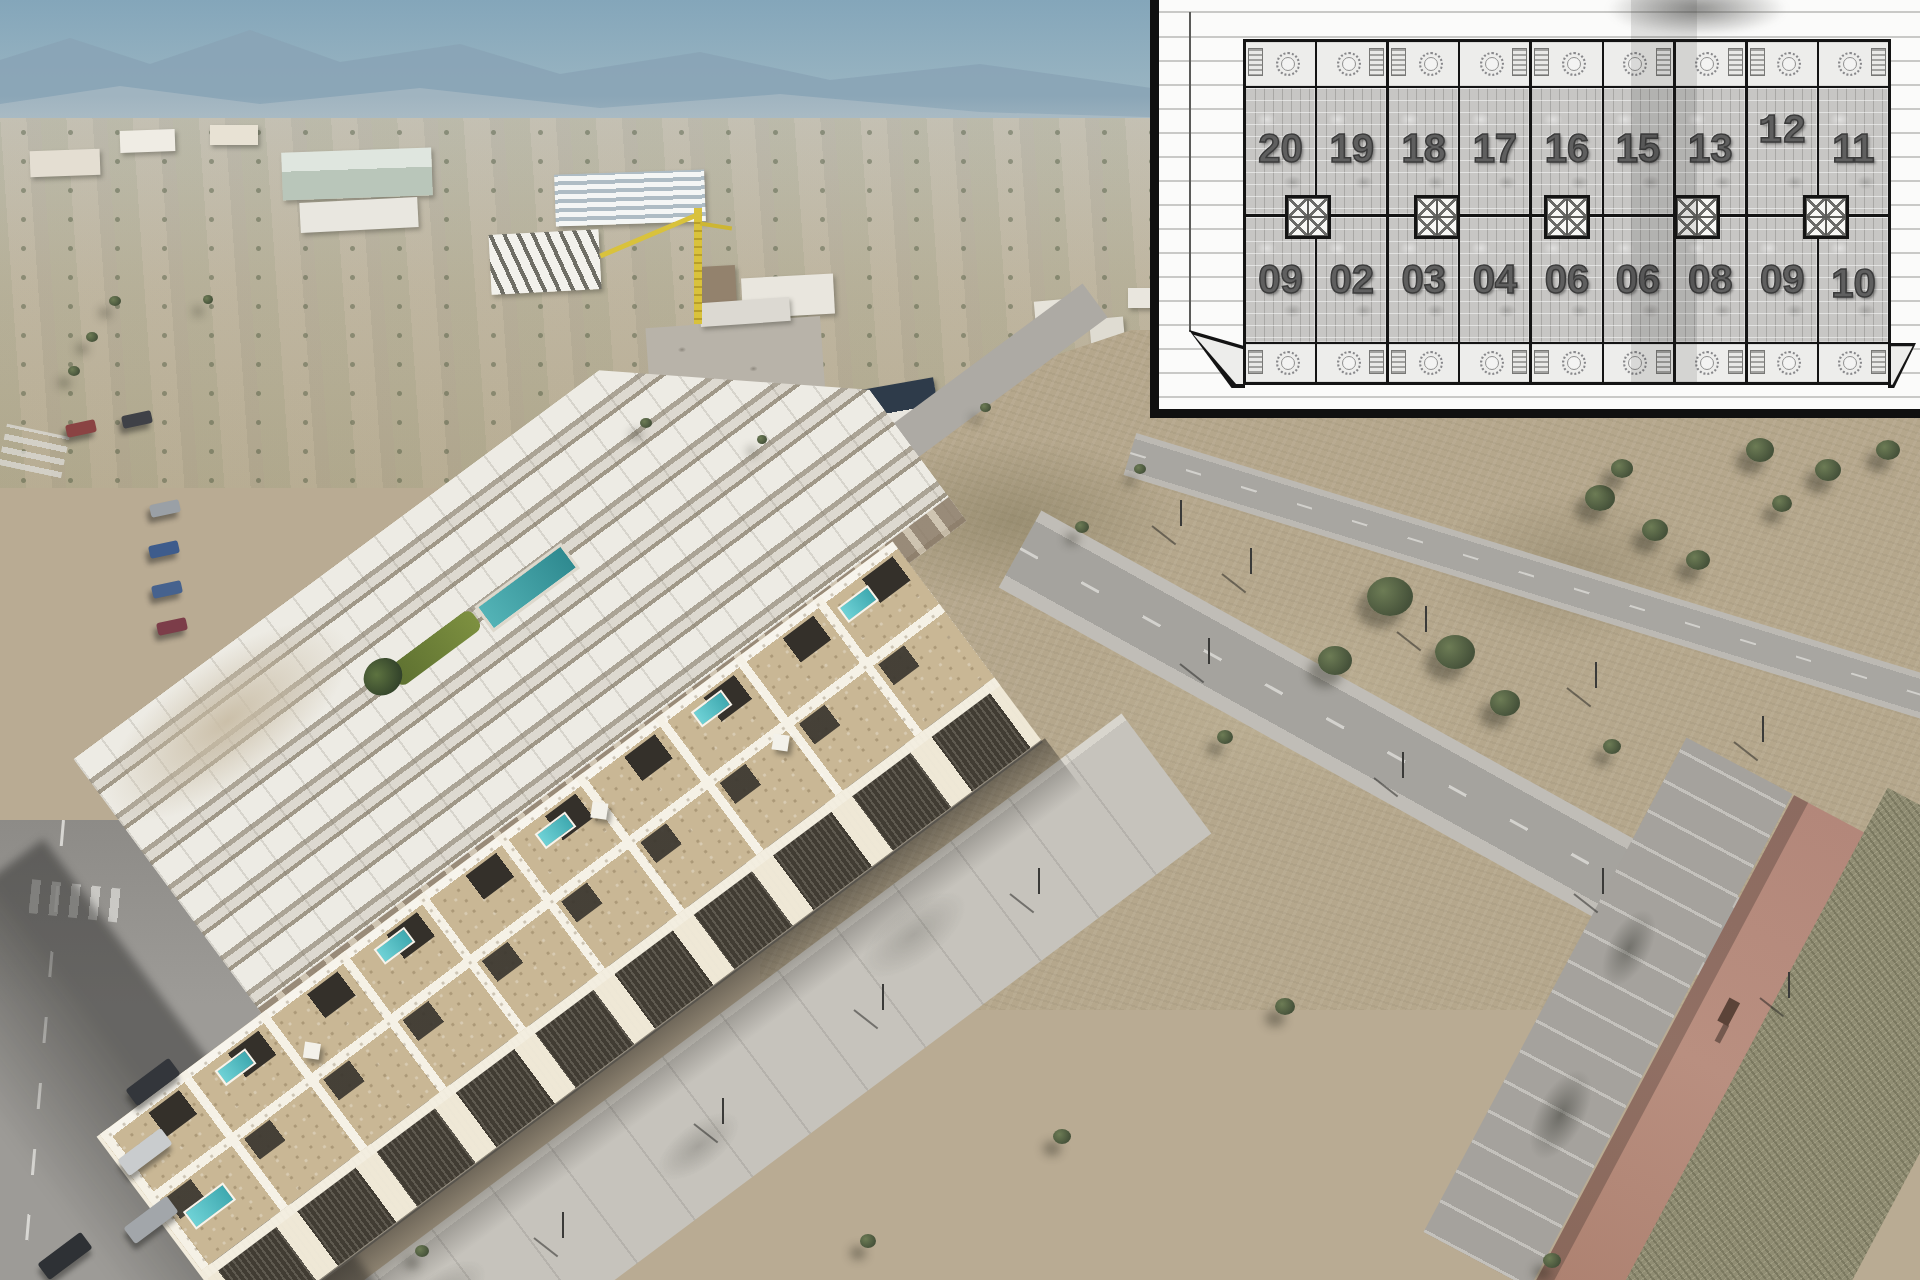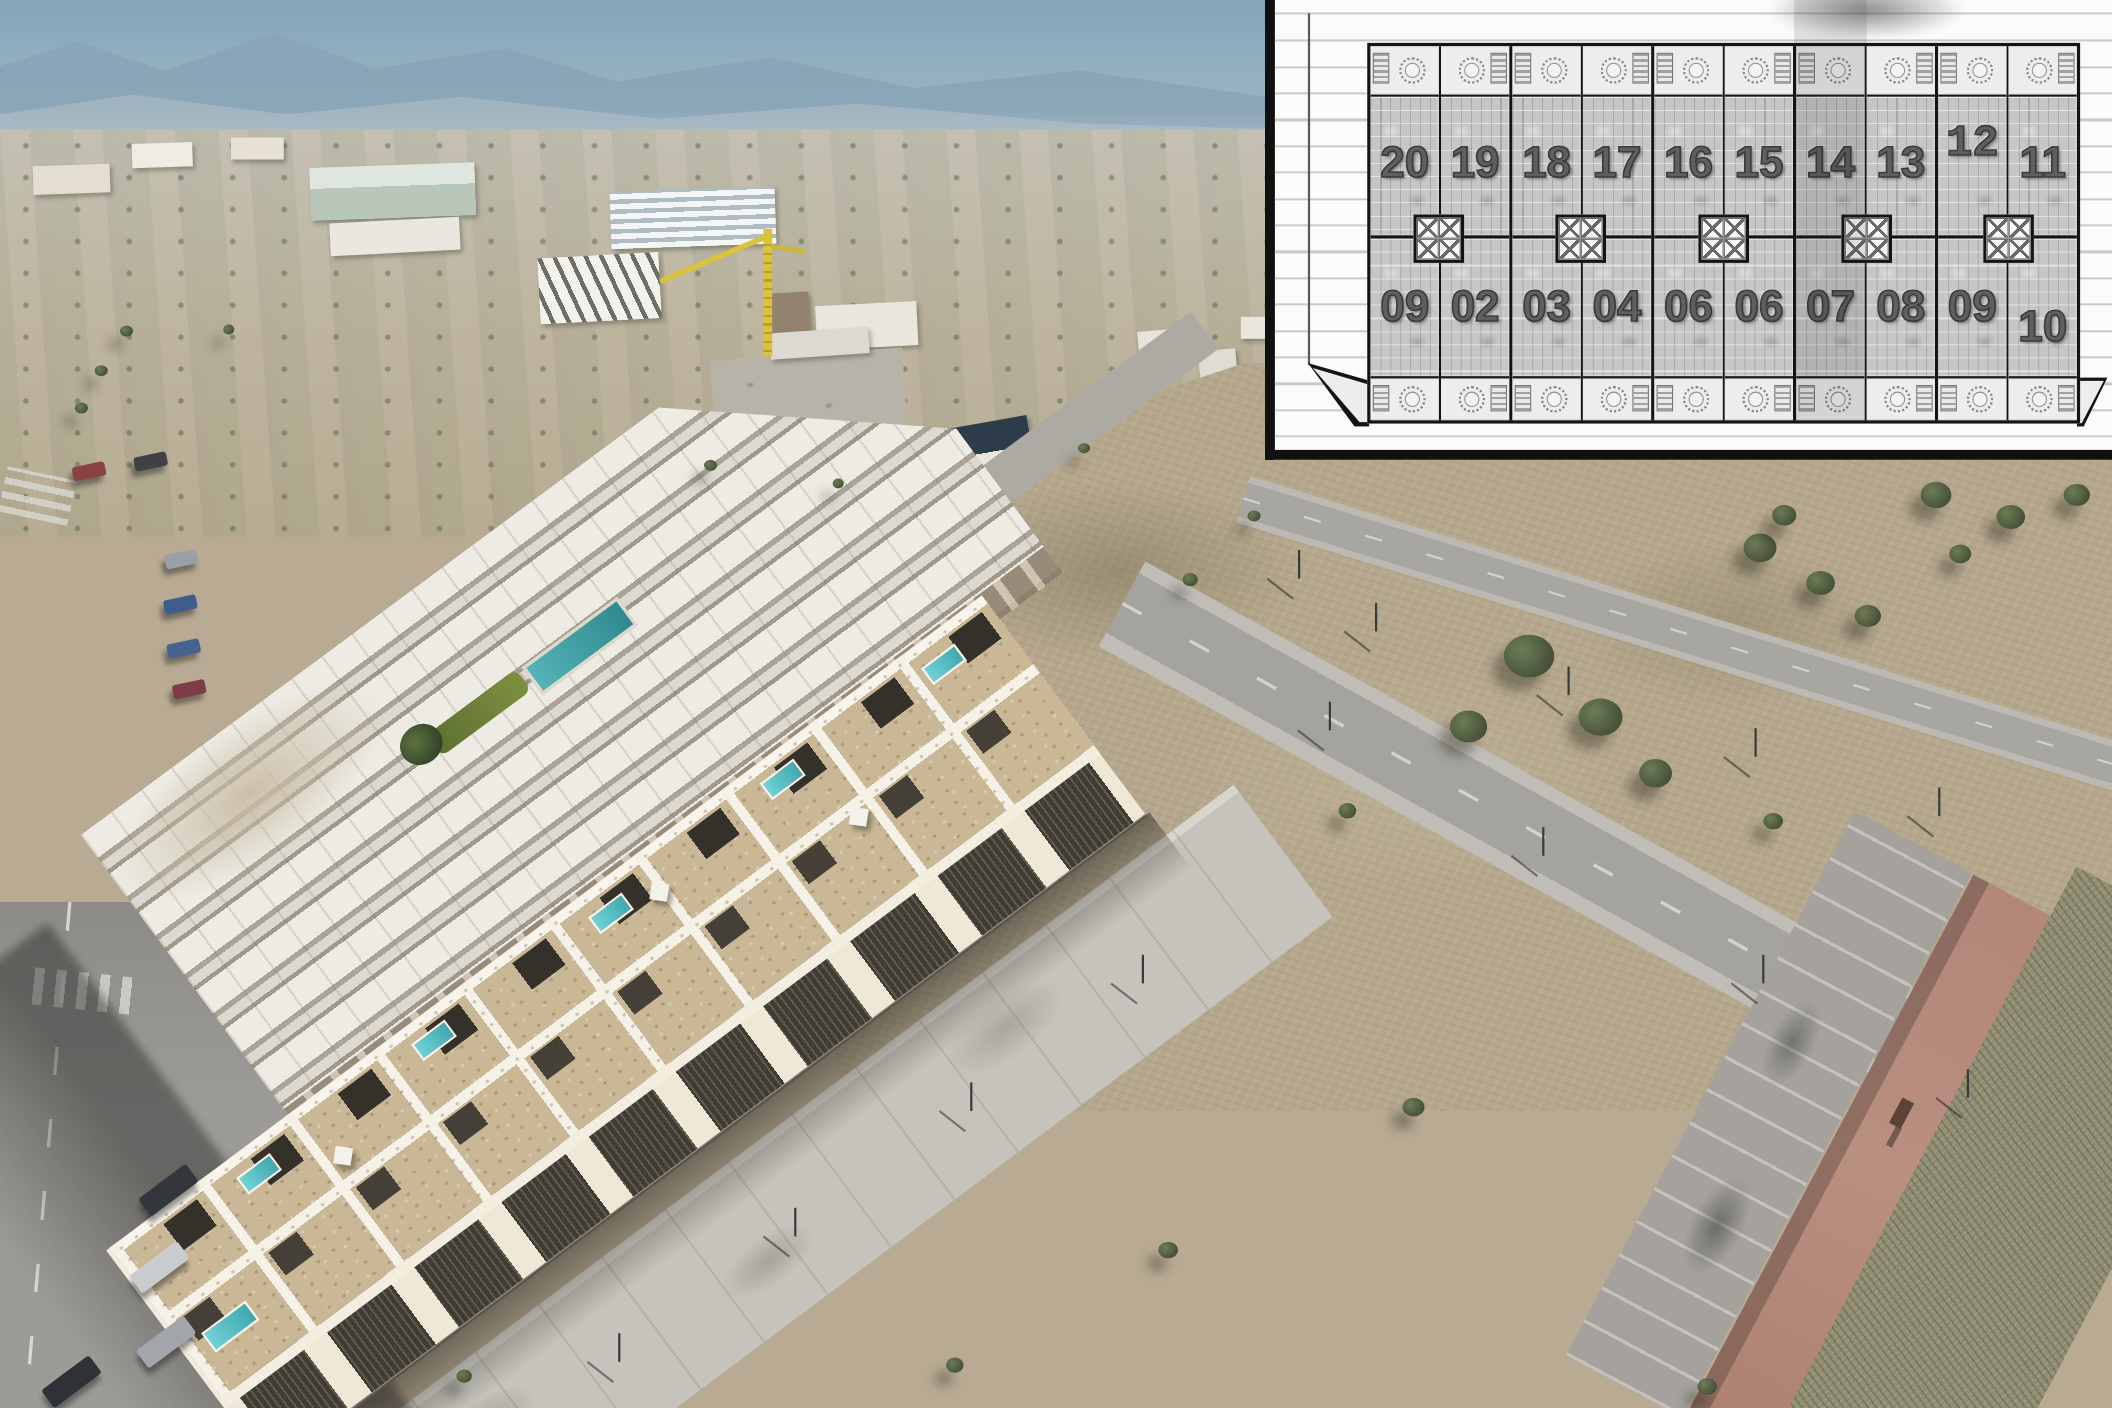--- a/index.html
+++ b/index.html
@@ -435,78 +435,62 @@
             <div class="unum" style="top: 40px;">15</div>
           </div>
           <div class="cl">
             <div class="unum" style="top: 42px;">06</div>
           </div>
           <div class="cb">
             <div class="str" style="height: 22px; top: 6px; right: 2px;"></div>
             <div class="tbl" style="top: 7px; left: calc(50% - 15px);"></div>
           </div>
         </div>
+        <div class="colu pair-end">
+          <div class="ct">
+            <div class="str" style="height: 26px; top: 6px; right: 2px;"></div>
+            <div class="tbl" style="top: 10px; left: calc(50% - 15px);"></div>
+          </div>
+          <div class="cu">
+            <div class="unum" style="top: 40px;">13</div>
+          </div>
+          <div class="cl">
+            <div class="unum" style="top: 42px;">08</div>
+          </div>
+          <div class="cb">
+            <div class="str" style="height: 22px; top: 6px; right: 2px;"></div>
+            <div class="tbl" style="top: 7px; left: calc(50% - 15px);"></div>
+          </div>
+        </div>
         <div class="colu">
           <div class="ct">
             <div class="str" style="height: 26px; top: 6px; left: 2px;"></div>
             <div class="tbl" style="top: 10px; left: calc(50% - 5px);"></div>
           </div>
           <div class="cu">
-            <div class="unum" style="top: 40px;">14</div>
-          </div>
-          <div class="cl">
-            <div class="unum" style="top: 42px;">07</div>
+            <div class="unum" style="top: 24px; font-family: Liberation Mono, monospace;">12</div>
+          </div>
+          <div class="cl">
+            <div class="unum" style="top: 42px;">09</div>
           </div>
           <div class="cb">
             <div class="str" style="height: 22px; top: 6px; left: 2px;"></div>
             <div class="tbl" style="top: 7px; left: calc(50% - 5px);"></div>
           </div>
         </div>
-        <div class="colu pair-end">
+        <div class="colu">
           <div class="ct">
             <div class="str" style="height: 26px; top: 6px; right: 2px;"></div>
             <div class="tbl" style="top: 10px; left: calc(50% - 15px);"></div>
           </div>
           <div class="cu">
-            <div class="unum" style="top: 40px;">13</div>
-          </div>
-          <div class="cl">
-            <div class="unum" style="top: 42px;">08</div>
-          </div>
-          <div class="cb">
-            <div class="str" style="height: 22px; top: 6px; right: 2px;"></div>
-            <div class="tbl" style="top: 7px; left: calc(50% - 15px);"></div>
-          </div>
-        </div>
-        <div class="colu">
-          <div class="ct">
-            <div class="str" style="height: 26px; top: 6px; left: 2px;"></div>
-            <div class="tbl" style="top: 10px; left: calc(50% - 5px);"></div>
-          </div>
-          <div class="cu">
-            <div class="unum" style="top: 24px; font-family: Liberation Mono, monospace;">12</div>
-          </div>
-          <div class="cl">
-            <div class="unum" style="top: 42px;">09</div>
-          </div>
-          <div class="cb">
-            <div class="str" style="height: 22px; top: 6px; left: 2px;"></div>
-            <div class="tbl" style="top: 7px; left: calc(50% - 5px);"></div>
-          </div>
-        </div>
-        <div class="colu">
-          <div class="ct">
-            <div class="str" style="height: 26px; top: 6px; right: 2px;"></div>
-            <div class="tbl" style="top: 10px; left: calc(50% - 15px);"></div>
-          </div>
-          <div class="cu">
             <div class="unum" style="top: 40px;">11</div>
           </div>
           <div class="cl">
-            <div class="unum" style="top: 60px;">10</div>
+            <div class="unum" style="top: 46px;">10</div>
           </div>
           <div class="cb">
             <div class="str" style="height: 22px; top: 6px; right: 2px;"></div>
             <div class="tbl" style="top: 7px; left: calc(50% - 15px);"></div>
           </div>
         </div>
       </div>
     <div id="plan-extra">
         <div class="shaft" style="left: 125.8px;">
           <i></i>

